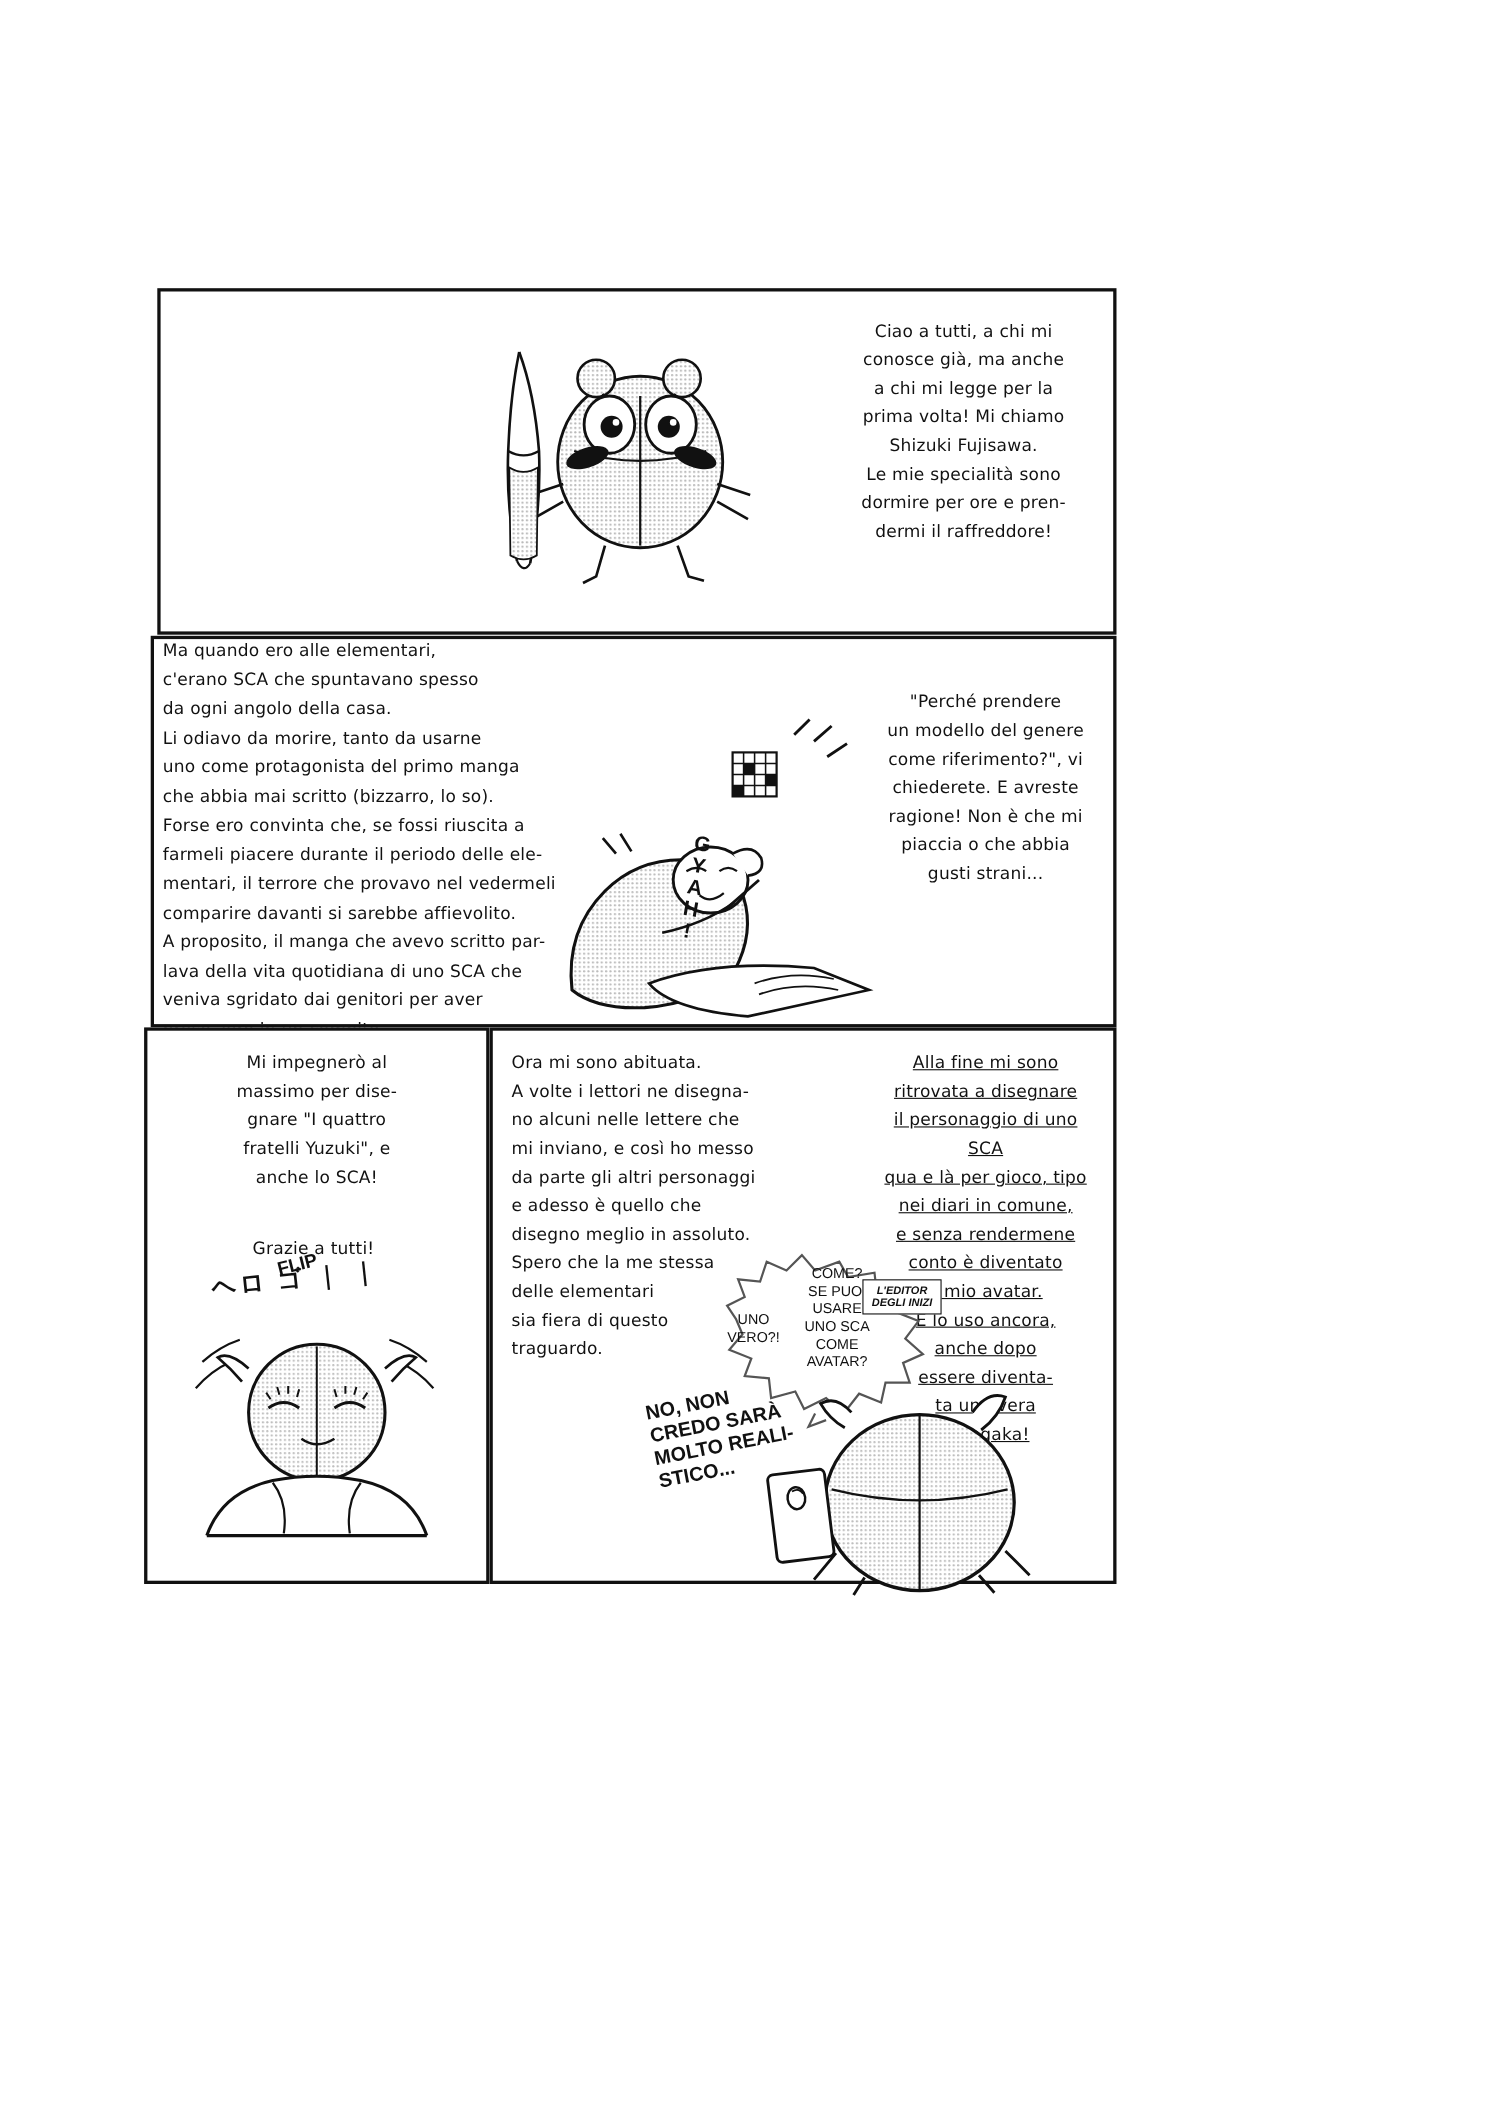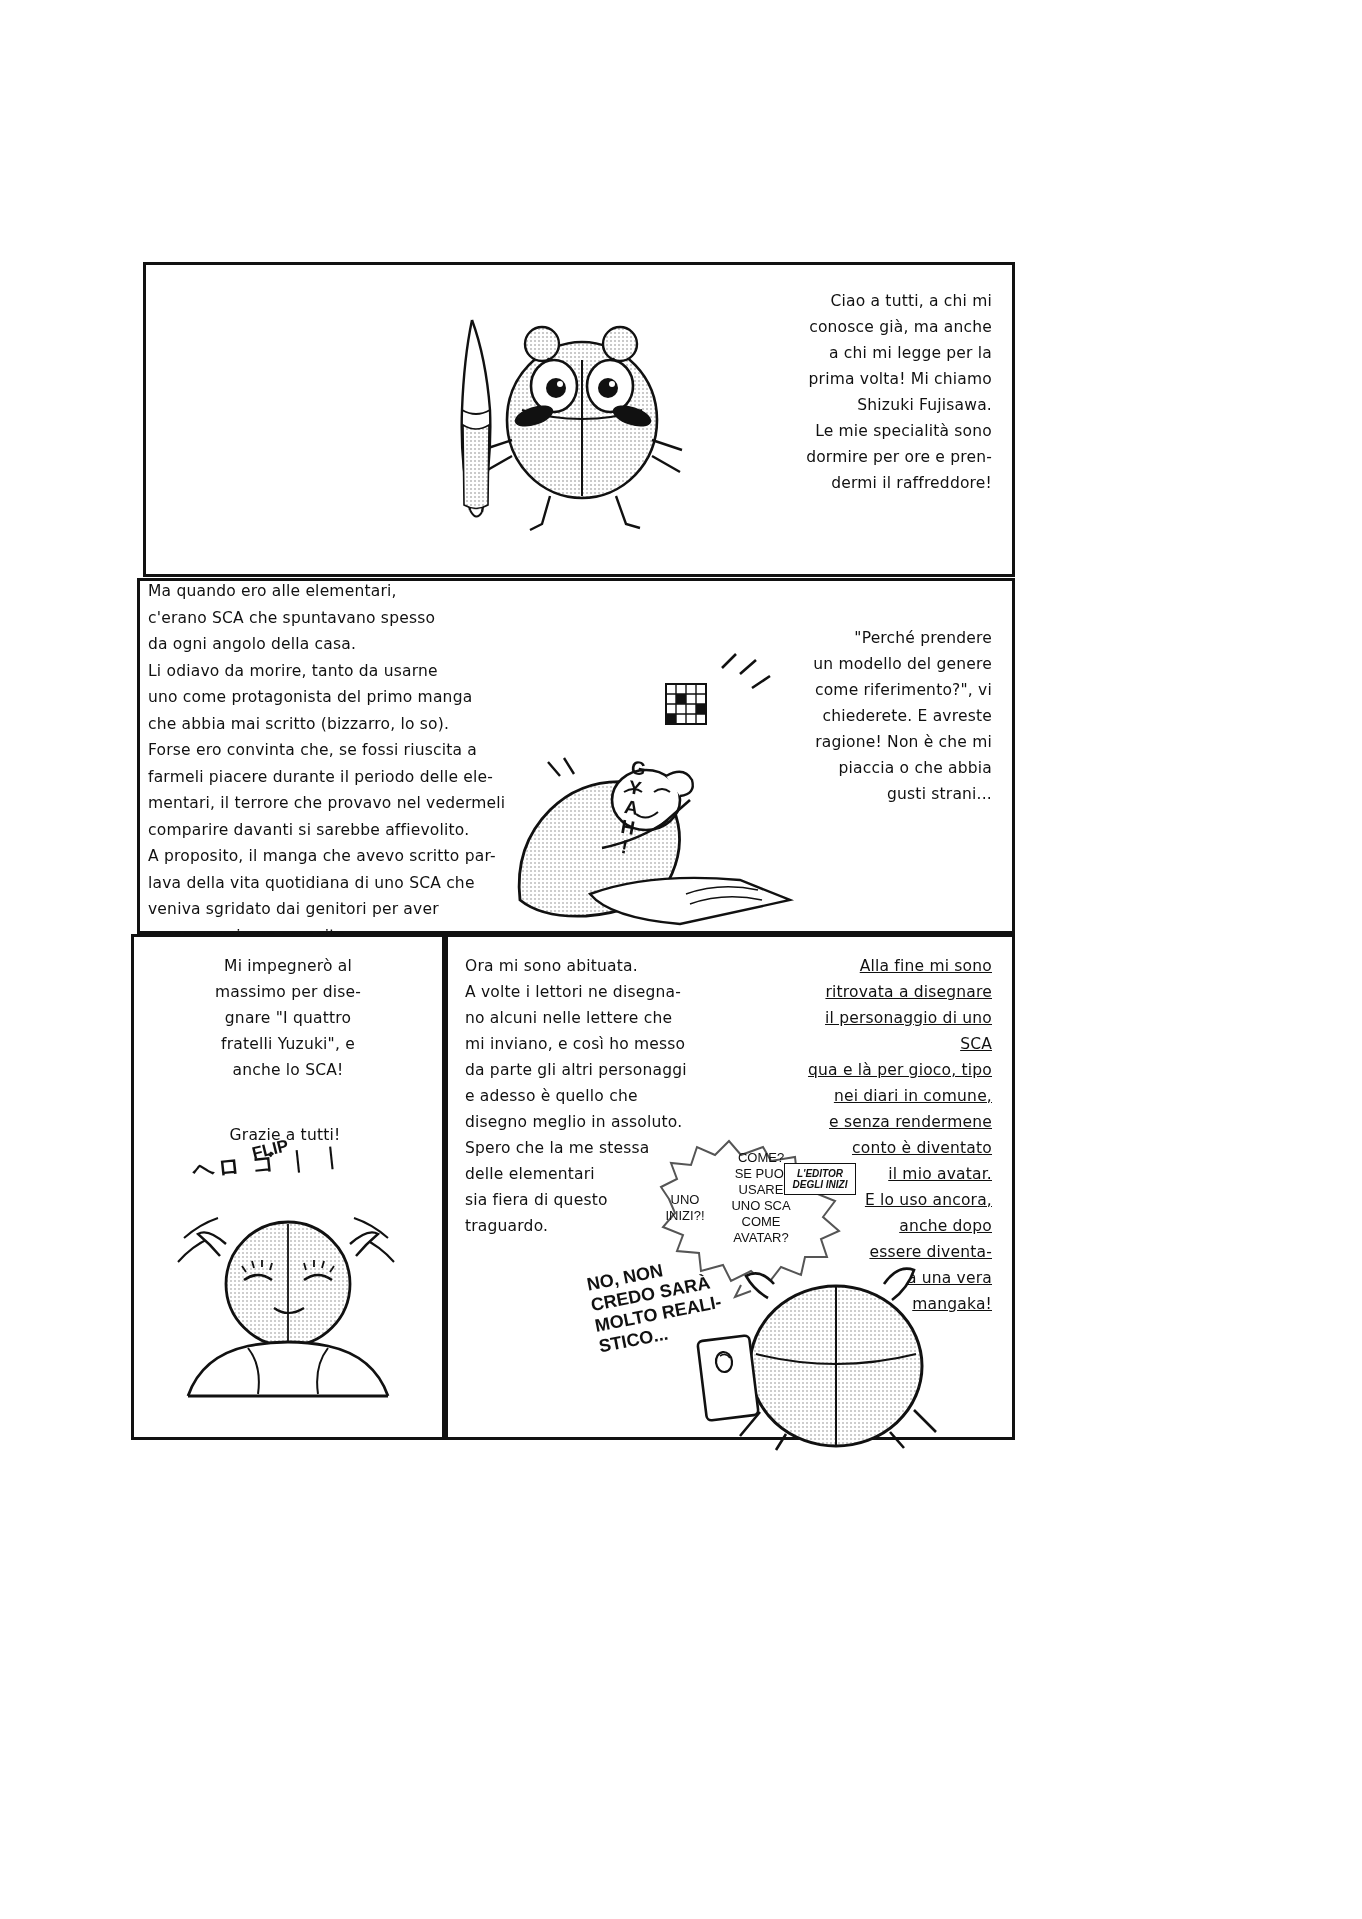--- a/index.html
+++ b/index.html
@@ -41,21 +41,21 @@
   
   .hand{
     position:absolute;
     font-family:"DejaVu Sans", sans-serif;
     font-size:15.5px;
     line-height:26px;
     color:#111;
     white-space:pre-line;
     letter-spacing:0.2px;
   }
-  .hand.right{text-align:right;}
+  .hand.right{text-align:center;}
   .hand.center{text-align:center;}
 
   
   .caps{
     font-family:"Liberation Sans", sans-serif;
     font-weight:700;
     color:#111;
     white-space:pre-line;
     position:absolute;
   }
@@ -299,21 +299,21 @@
   </div>
 
   <div class="bubble-text" style="left:712px;top:1150px;width:98px;">COME?
 SE PUOI
 USARE
 UNO SCA
 COME
 AVATAR?</div>
 
   <div class="bubble-text" style="left:654px;top:1192px;width:62px;">UNO
-INIZI?!</div>
+VERO?!</div>
 
   <div class="editor-box" style="left:784px;top:1163px;width:60px;">L'EDITOR
 DEGLI INIZI</div>
 
   <div class="sfx-no" style="left:592px;top:1262px;">NO, NON
 CREDO SARÀ
 MOLTO REALI-
 STICO...</div>
 
   <div class="fig" style="left:690px;top:1262px;">

